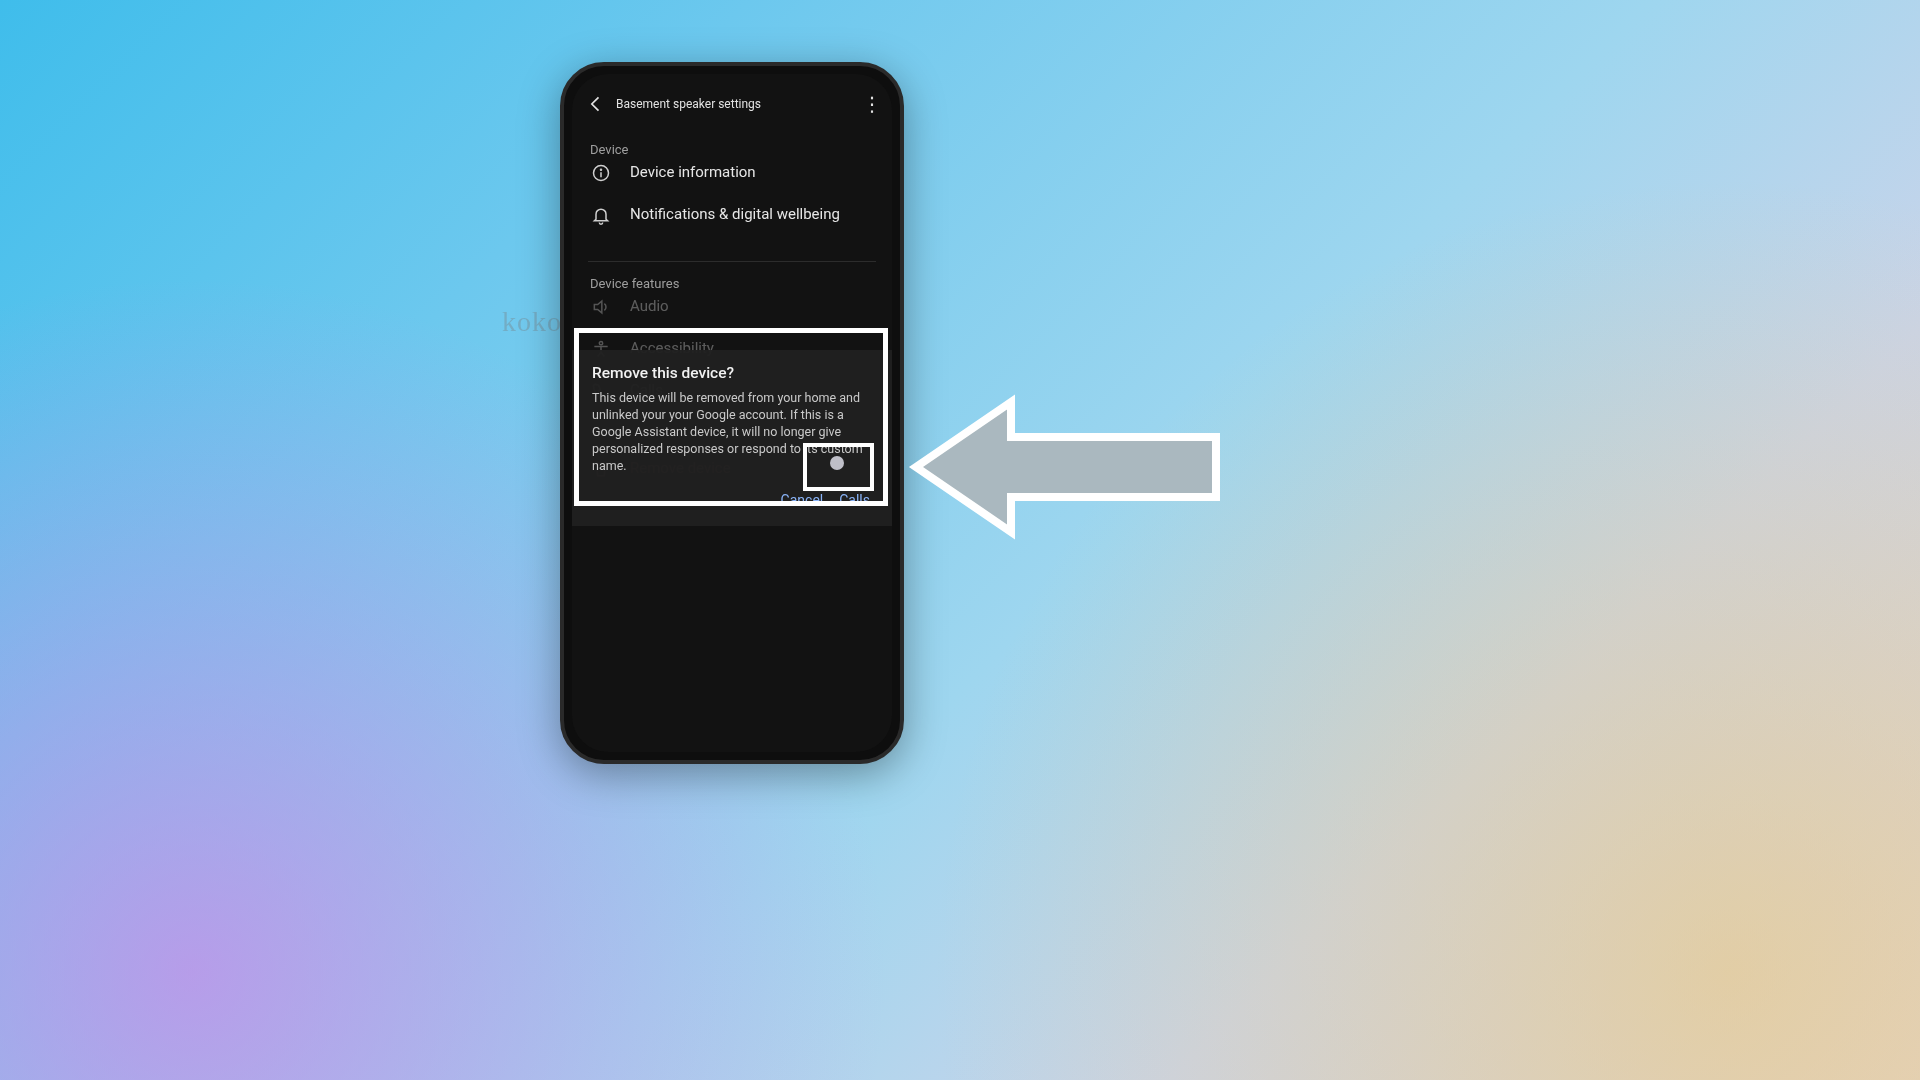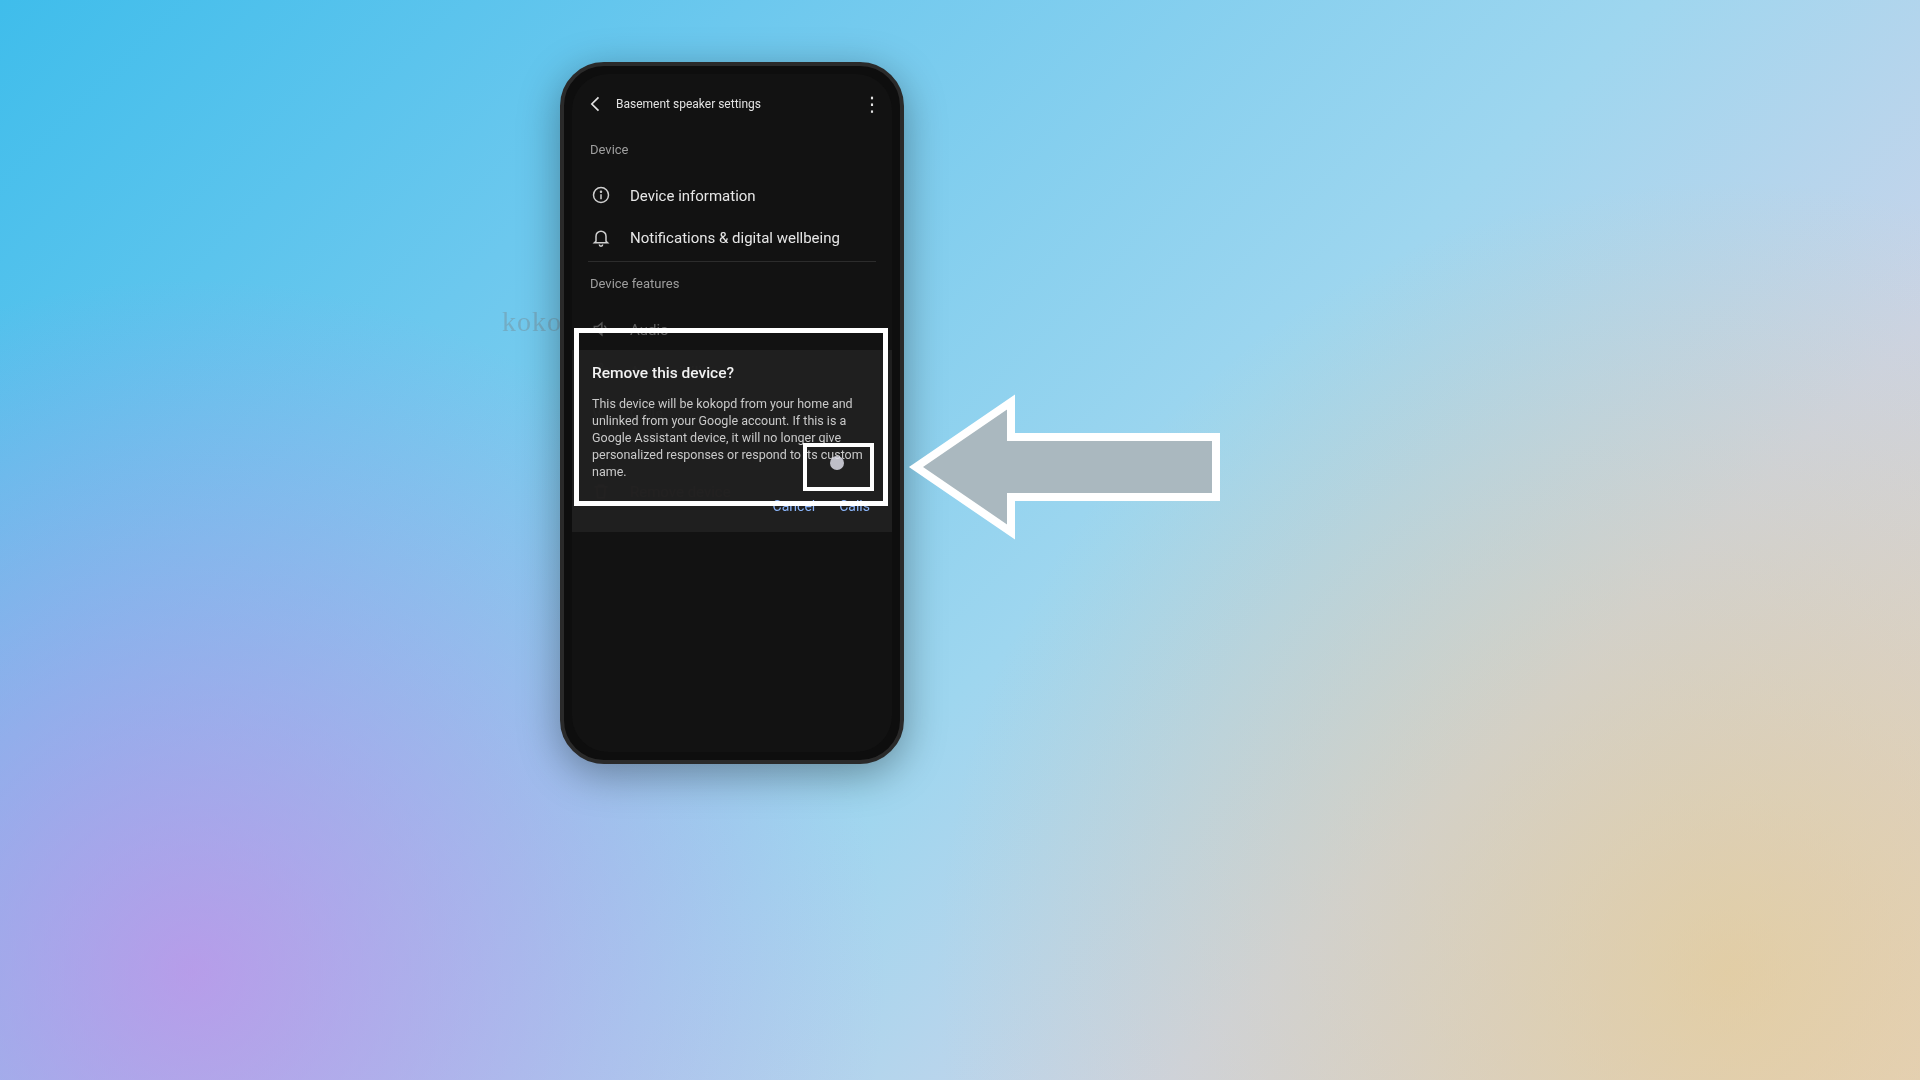--- a/index.html
+++ b/index.html
@@ -16,32 +16,32 @@
          box-shadow:0 10px 40px rgba(0,0,0,0.35);overflow:hidden}
   .screen{position:absolute;left:8px;top:8px;right:8px;bottom:8px;background:#121212;border-radius:36px;overflow:hidden;color:#e2e2e2}
   
   .hdr{display:flex;align-items:center;height:48px;padding:0 10px;margin-top:6px}
   .hdr .back{width:28px;height:28px;display:flex;align-items:center;justify-content:center;cursor:pointer}
   .hdr .title{flex:1;font-size:12px;margin-left:6px}
   .hdr .more{width:20px;text-align:center;font-size:20px;cursor:pointer;letter-spacing:0}
   .section{padding:0 16px}
   .sec-label{color:#9e9e9e;font-size:13px;margin:14px 0 6px 2px}
   .divider{height:1px;background:#2c2c2c;margin:14px 0}
-  .row{display:flex;align-items:flex-end;height:42px;cursor:pointer}
+  .row{display:flex;align-items:flex-start;height:42px;cursor:pointer}
   .row .ic{width:26px;display:flex;align-items:center;justify-content:center;margin-right:16px;color:#cfcfcf}
   .row .lbl{font-size:15px;color:#e6e6e6}
   .row.danger .ic{color:#e57368}
   .row.danger .lbl{color:#e57368}
   .row.dim{opacity:.35}
   
   .dialog-wrap{position:absolute;left:0;right:0;top:276px;}
   .dialog{background:rgba(32,32,32,0.96);padding:14px 20px 8px 20px}
-  .dialog .dtitle{font-size:15.5px;font-weight:500;color:#f2f2f2;margin-bottom:14px}
+  .dialog .dtitle{font-size:15.5px;font-weight:500;color:#f2f2f2;margin-bottom:8px}
   .dialog .dbody{font-size:12.5px;line-height:1.35;color:#c9c9c9}
-  .dialog .dacts{display:flex;justify-content:flex-end;gap:20px;margin-top:14px;padding-bottom:6px}
+  .dialog .dacts{display:flex;justify-content:flex-end;gap:12px;margin-top:14px;padding-bottom:6px}
   .dialog .dacts span{font-size:14px;color:#8ab4f8;cursor:pointer;padding:4px 2px}
   
   .hl-outer{position:absolute;left:574px;top:328px;width:304px;height:168px;border:5px solid #fff;pointer-events:none}
   .hl-inner{position:absolute;left:803px;top:443px;width:63px;height:40px;border:4px solid #fff;pointer-events:none}
   
   .arrow{position:absolute;left:906px;top:392px;width:320px;height:150px;pointer-events:none}
   .arrow svg{width:100%;height:100%}
   
   .touchdot{position:absolute;left:830px;top:456px;width:14px;height:14px;border-radius:50%;background:rgba(220,220,230,0.85);pointer-events:none}
   
@@ -132,21 +132,21 @@
                 <path d="M4 7h16M9 7V5h6v2M7 7l1 13h8l1-13"></path>
               </svg>
           </span>
           <span class="lbl">Remove device</span>
         </div>
       </div>
 
       <div class="dialog-wrap">
         <div class="dialog">
           <div class="dtitle">Remove this device?</div>
-          <div class="dbody">This device will be kokopd from your home and unlinked from your Google account. If this is a Google Assistant device, it will no longer give personalized responses or respond to its custom name.</div>
+          <div class="dbody">This device will be removed from your home and unlinked your your Google account. If this is a Google Assistant device, it will no longer give personalized responses or respond to its custom name.</div>
           <div class="dacts">
             <span>Cancel</span>
             <span>Calls</span>
           </div>
         </div>
       </div>
 
     </div>
   </div>
 

